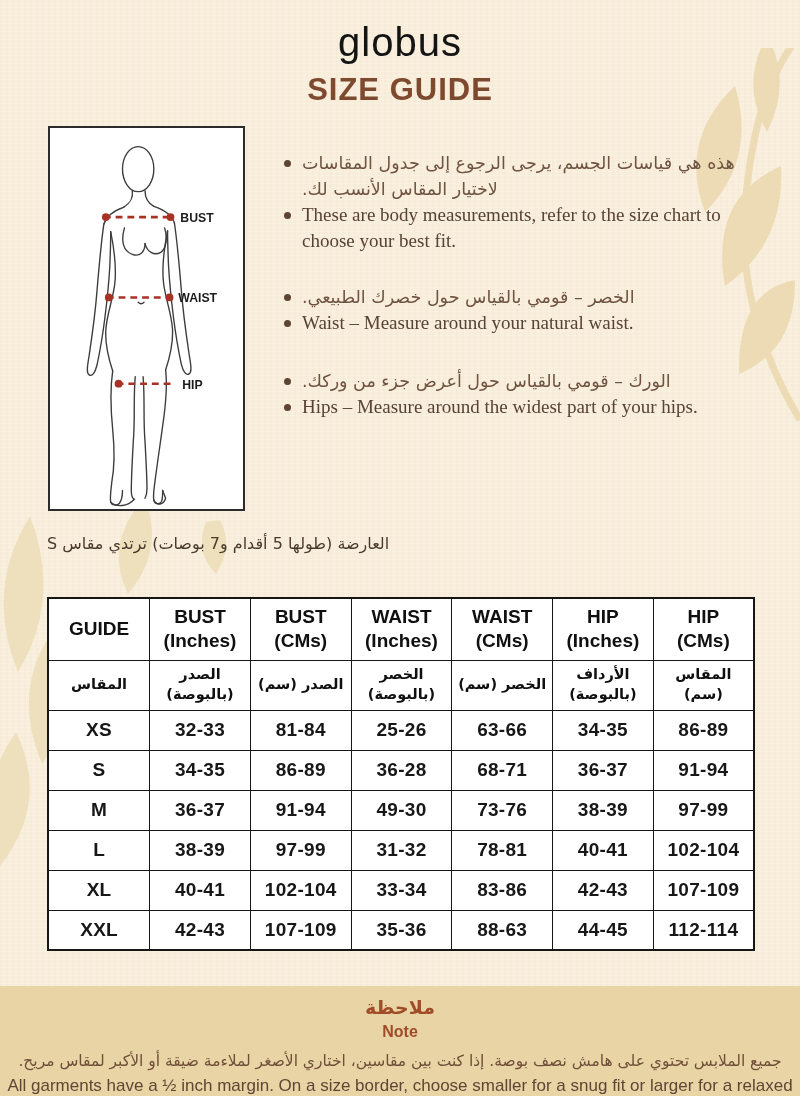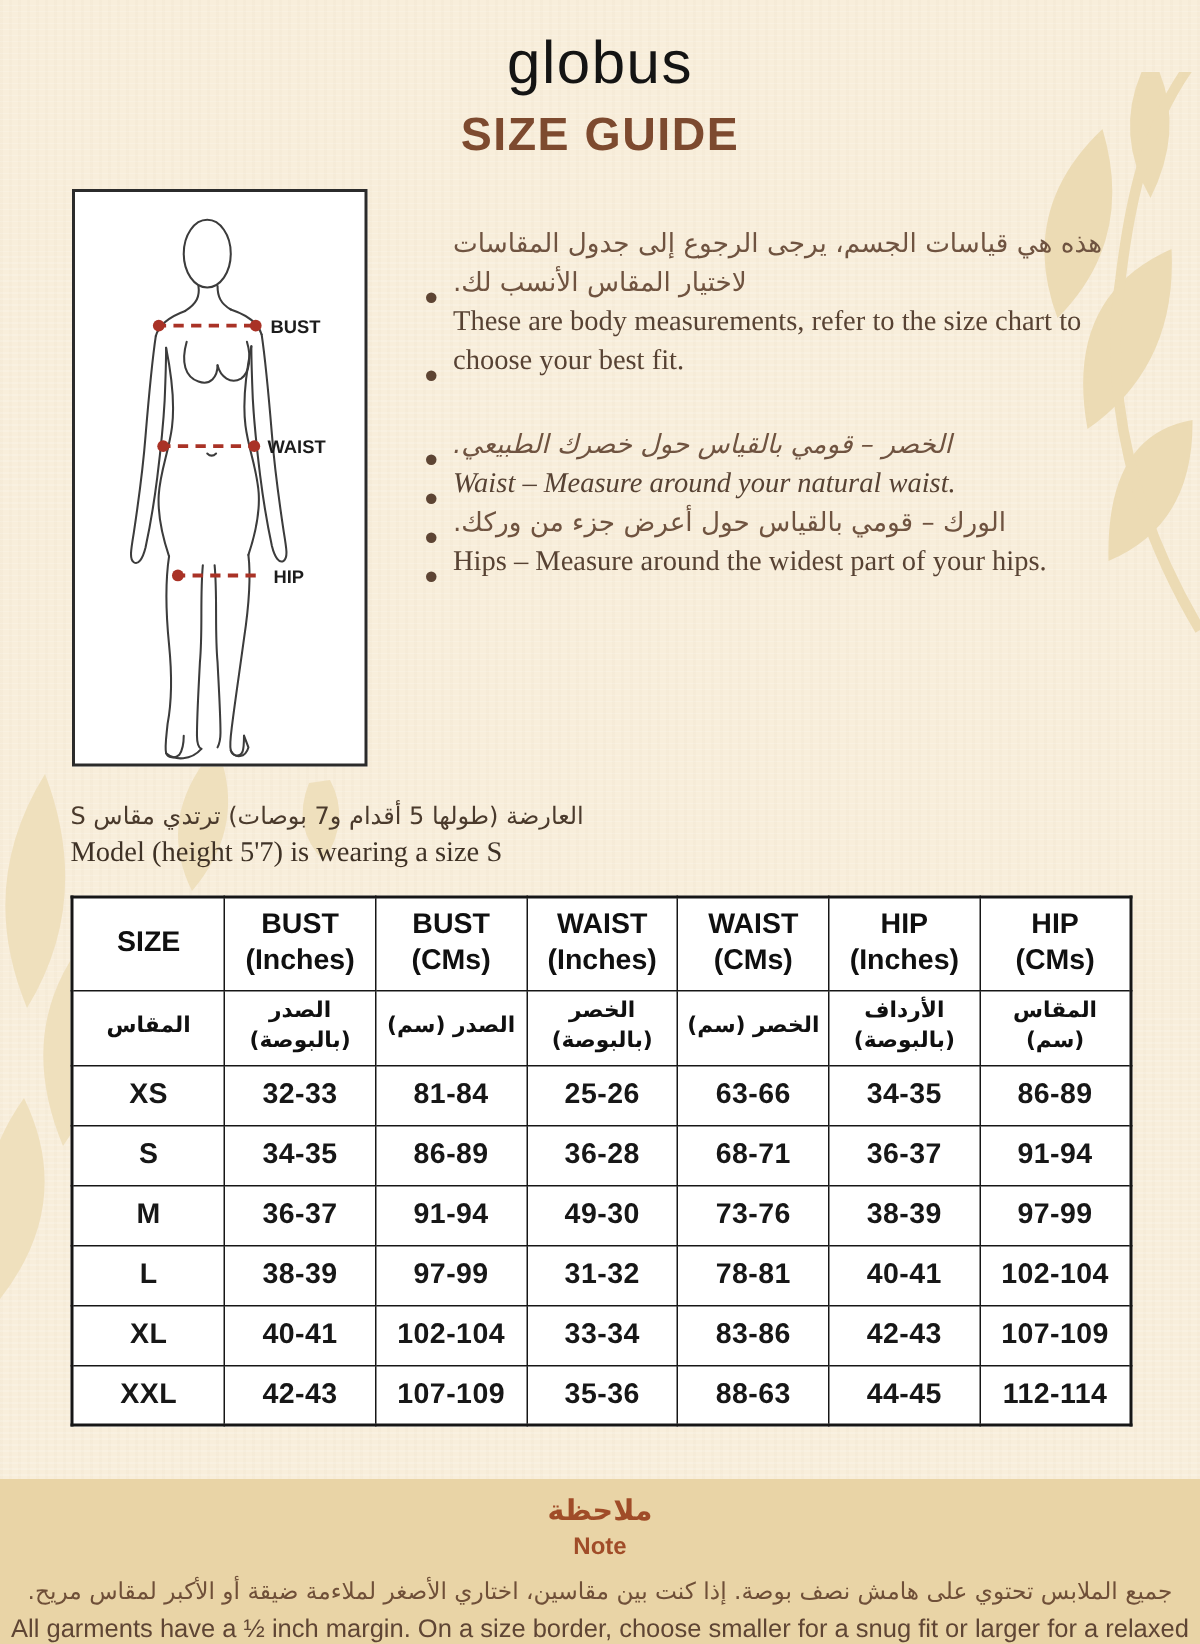--- a/index.html
+++ b/index.html
@@ -20,22 +20,22 @@
          letter-spacing:1px;color:#7d4a2f;}
 
   .figure-box{left:48px;top:126px;width:197px;height:385px;background:#ffffff;
               border:2px solid #2b2b2b;box-sizing:border-box;}
   .figure-box svg{display:block;width:100%;height:100%;}
 
   .instructions{left:284px;top:150px;width:478px;}
   .group{margin:0;}
   .group.g1{margin-bottom:30px;}
   .group.g2{margin-bottom:36px;}
-  .group.g3{font-style:italic;}
-  .item{display:flex;gap:11px;align-items:flex-end;}
+  .group.g3{margin-bottom:32px;}
+  .item{display:flex;gap:11px;align-items:flex-start;}
   .dot{width:7px;height:7px;border-radius:50%;background:#5d4433;margin-top:10px;flex:none;}
   .txt{font-size:19px;line-height:26px;}
   .txt.ar{font-family:"DejaVu Sans",sans-serif;font-size:17.5px;color:#6f5340;
           direction:rtl;text-align:left;}
   .txt.en{font-family:"Liberation Serif",serif;color:#574233;}
 
   .model{left:47px;top:531px;width:600px;}
   .model-ar{font-family:"DejaVu Sans",sans-serif;font-size:16px;color:#4a3a2c;
             direction:rtl;text-align:left;line-height:25px;}
   .model-en{font-family:"Liberation Serif",serif;font-size:19px;color:#3f3226;line-height:25px;}
@@ -157,36 +157,35 @@
         </div>
         <div class="item">
           <span class="dot"></span>
           <span class="txt en">Hips – Measure around the widest part of your hips.</span>
         </div>
       </div>
     </div>
 
   <div class="layer model">
     <div class="model-ar">العارضة (طولها 5 أقدام و7 بوصات) ترتدي مقاس S</div>
-    <div class="model-en">Model (height 5'7) is wearing a size S</div>
   </div>
 
   <table class="size-table">
     <colgroup>
         <col style="width: 14.4%;">
         <col style="width: 14.266%;">
         <col style="width: 14.266%;">
         <col style="width: 14.266%;">
         <col style="width: 14.266%;">
         <col style="width: 14.266%;">
         <col style="width: 14.266%;">
       </colgroup>
     <thead>
       <tr class="h-en">
-          <th>SIZE</th>
+          <th>GUIDE</th>
           <th>BUST<br>(Inches)</th>
           <th>BUST<br>(CMs)</th>
           <th>WAIST<br>(Inches)</th>
           <th>WAIST<br>(CMs)</th>
           <th>HIP<br>(Inches)</th>
           <th>HIP<br>(CMs)</th>
         </tr>
       <tr class="h-ar">
           <th dir="rtl">المقاس</th>
           <th dir="rtl">الصدر (بالبوصة)</th>

